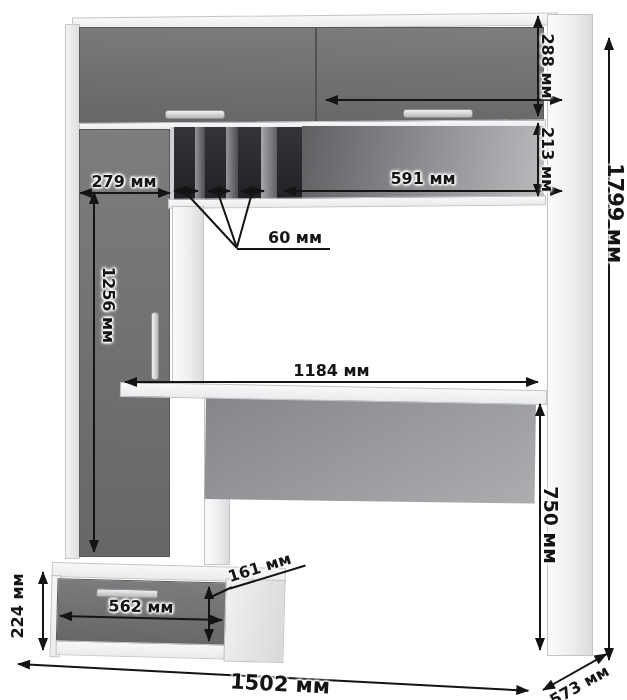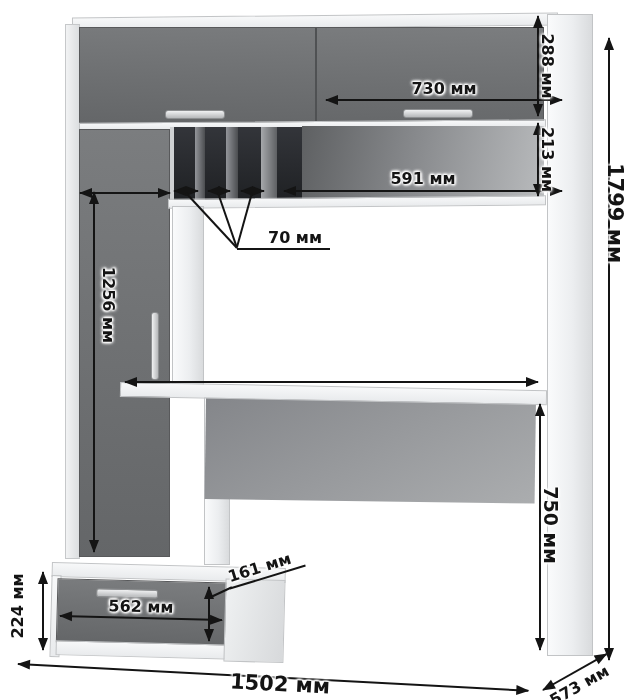--- a/index.html
+++ b/index.html
@@ -79,46 +79,47 @@
     <div class="board" style="position:absolute;left:0;top:15px;width:8px;height:80px;"></div>
     <div class="front" style="position:absolute;left:6px;top:18px;width:168px;height:62px;">
       <div class="handle" style="left:38px;top:8px;width:60px;height:7px;"></div>
     </div>
     <div class="board" style="position:absolute;left:6px;top:80px;width:168px;height:13px;"></div>
     <div style="position:absolute;left:174px;top:14px;width:58px;height:81px;border:1px solid #c2c4c6;
                 background:linear-gradient(100deg,#eff1f2,#d7d9db);"></div>
   </div>
 
   <div class="dh" style="left:326px;top:99px;width:236px;"></div>
-  <div class="dlabel" style="left:326px;top:79px;width:236px;">730 мм</div>
 
   <div class="dv" style="left:537px;top:16px;height:100px;"></div>
   <div class="dlabel rcw" style="left:557px;top:16px;width:100px;">288 мм</div>
 
   <div class="dv" style="left:537px;top:123px;height:73px;"></div>
   <div class="dlabel rcw" style="left:557px;top:123px;width:73px;">213 мм</div>
 
   <div class="dh" style="left:284px;top:190px;width:278px;"></div>
   <div class="dlabel" style="left:284px;top:169px;width:278px;">591 мм</div>
 
   <div class="dh" style="left:80px;top:192px;width:90px;"></div>
+  <div class="dlabel" style="left:74px;top:172px;width:100px;">279 мм</div>
 
   <div class="dh" style="left:174px;top:190px;width:24px;"></div>
   <div class="dh" style="left:208px;top:190px;width:22px;"></div>
   <div class="dh" style="left:241px;top:190px;width:23px;"></div>
   <div class="lead" style="left:186px;top:192px;width:75px;transform:rotate(47.2deg);"></div>
   <div class="lead" style="left:218px;top:192px;width:58px;transform:rotate(70.9deg);"></div>
   <div class="lead" style="left:237px;top:246px;width:56px;transform:rotate(-74.5deg);"></div>
   <div class="lead" style="left:237px;top:248px;width:93px;"></div>
-  <div class="dlabel" style="left:268px;top:228px;">70 мм</div>
+  <div class="dlabel" style="left:268px;top:228px;">60 мм</div>
 
   <div class="dv" style="left:93px;top:192px;height:360px;"></div>
   <div class="dlabel rcw" style="left:118px;top:245px;width:120px;">1256 мм</div>
 
   <div class="dh" style="left:125px;top:381px;width:413px;"></div>
+  <div class="dlabel" style="left:125px;top:361px;width:413px;">1184 мм</div>
 
   <div class="dv" style="left:539px;top:404px;height:246px;"></div>
   <div class="dlabel rcw med" style="left:562px;top:445px;width:160px;">750 мм</div>
 
   <div class="dv" style="left:608px;top:38px;height:622px;"></div>
   <div class="dlabel rcw big" style="left:627px;top:158px;width:110px;">1799 мм</div>
 
   <div class="dv" style="left:42px;top:572px;height:78px;"></div>
   <div class="dlabel rccw" style="left:8px;top:652px;width:92px;">224 мм</div>
 

